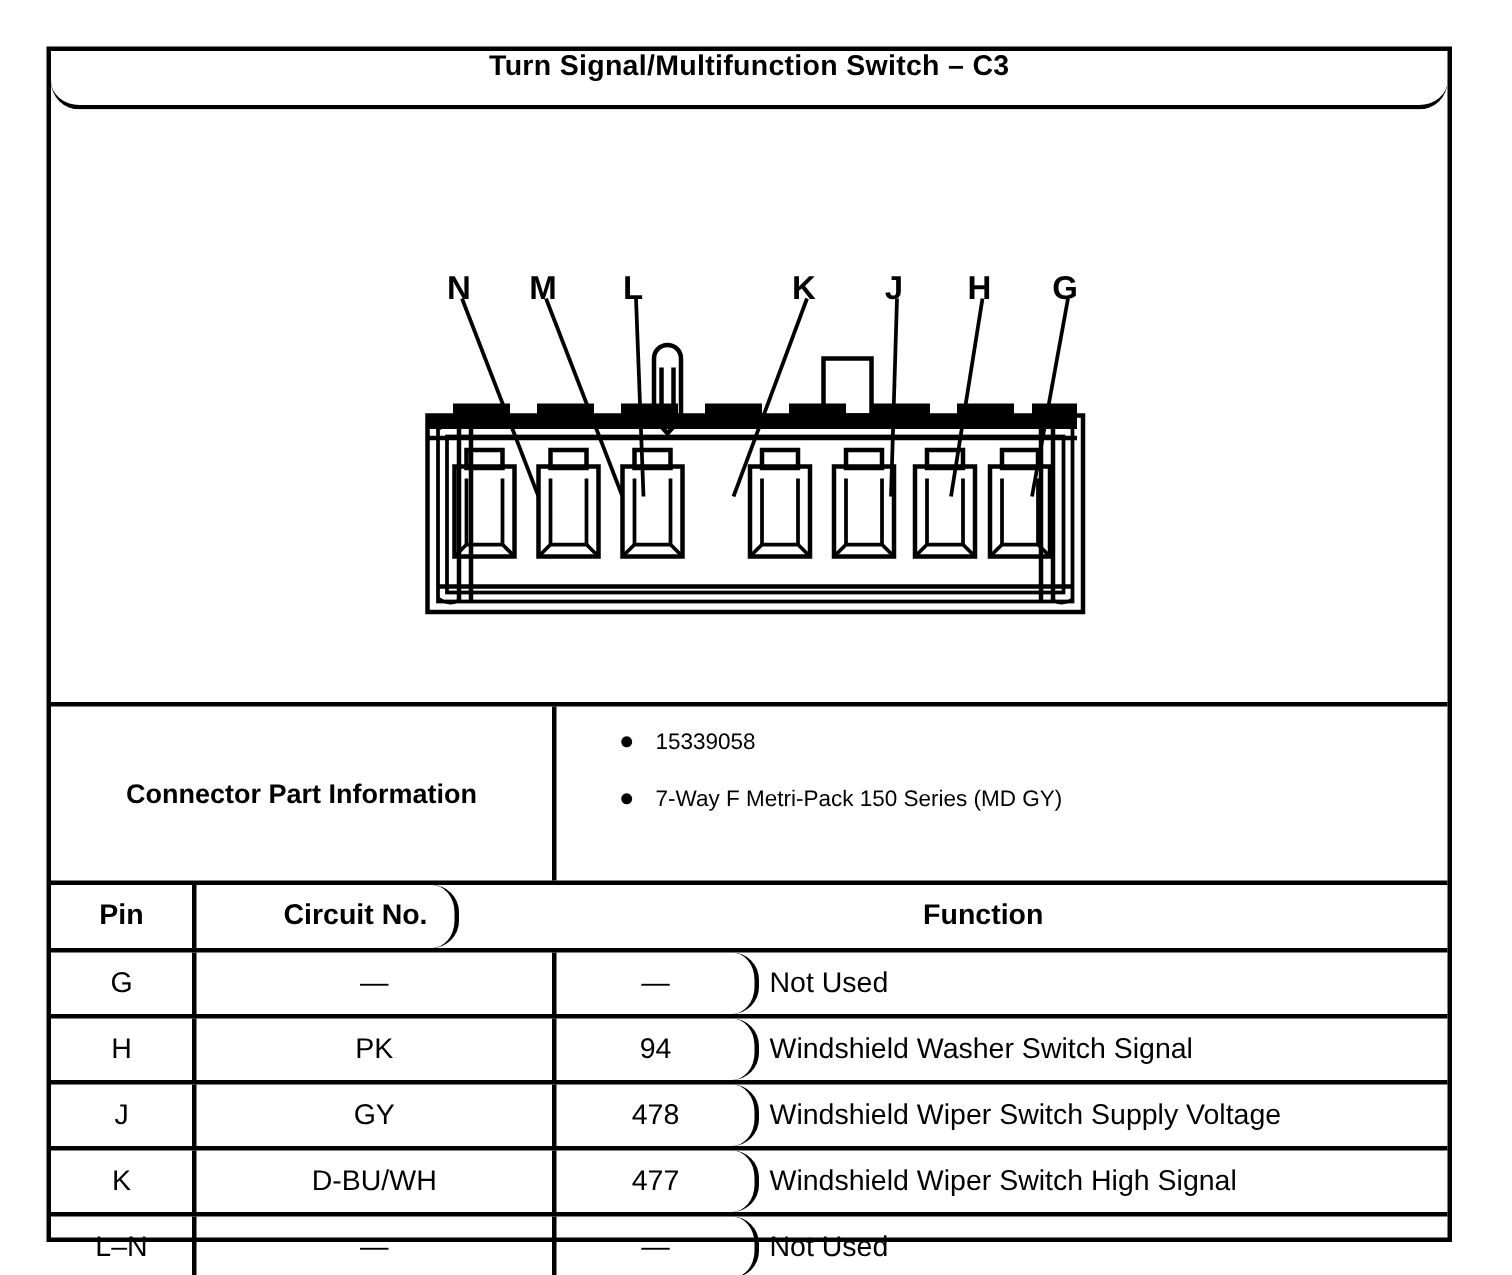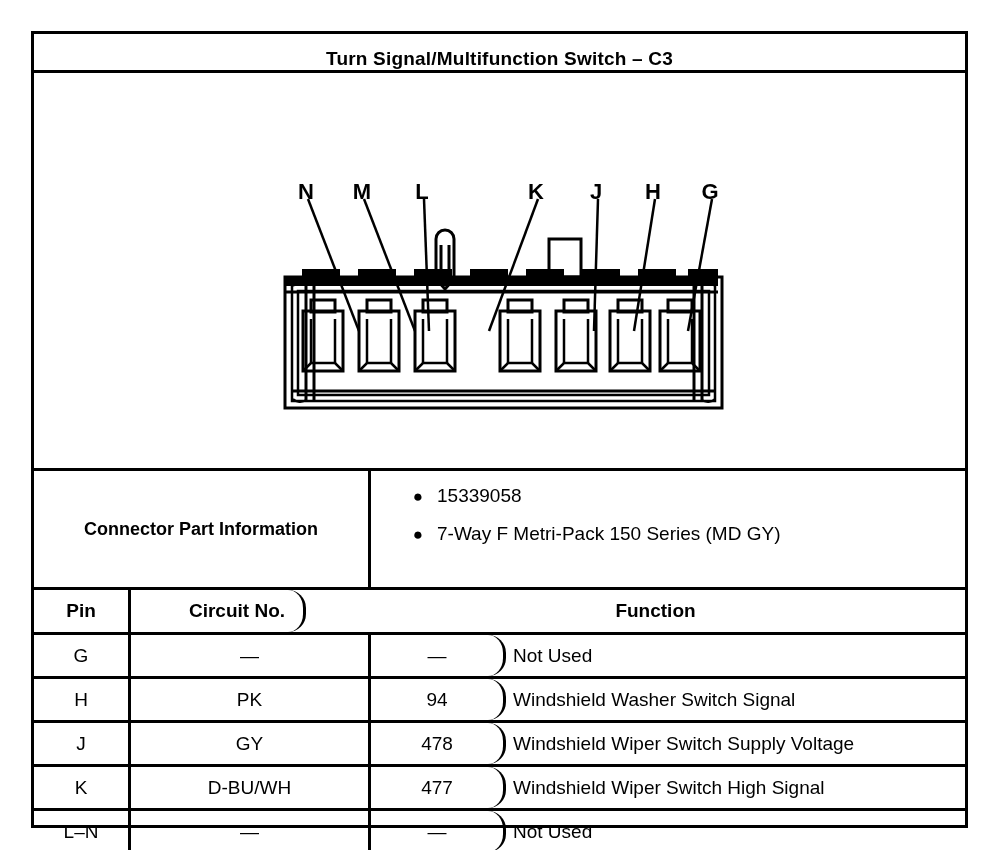--- a/index.html
+++ b/index.html
@@ -26,23 +26,24 @@
     display: flex;
     flex-direction: column;
     background: #fff;
   }
 
   
   .title-bar {
     height: 36px;
     border-bottom: 3px solid #000;
     display: flex;
-    align-items: flex-end;
+    align-items: flex-start;
     justify-content: center;
     flex: none;
+    border-radius: 19px;
   }
   .title-text {
     font-size: 19px;
     font-weight: bold;
     letter-spacing: 0.2px;
   }
 
   
   .illus {
     flex: none;
@@ -81,21 +82,21 @@
     height: 38px;
   }
   .bullet-dot {
     width: 52px;
     text-align: right;
     padding-right: 14px;
     font-size: 17px;
     line-height: 1;
   }
   .bullet-text {
-    font-size: 19px;
+    font-size: 15px;
   }
 
   
   .pintable {
     flex: 1;
     display: flex;
     flex-direction: column;
   }
   .trow {
     display: flex;

